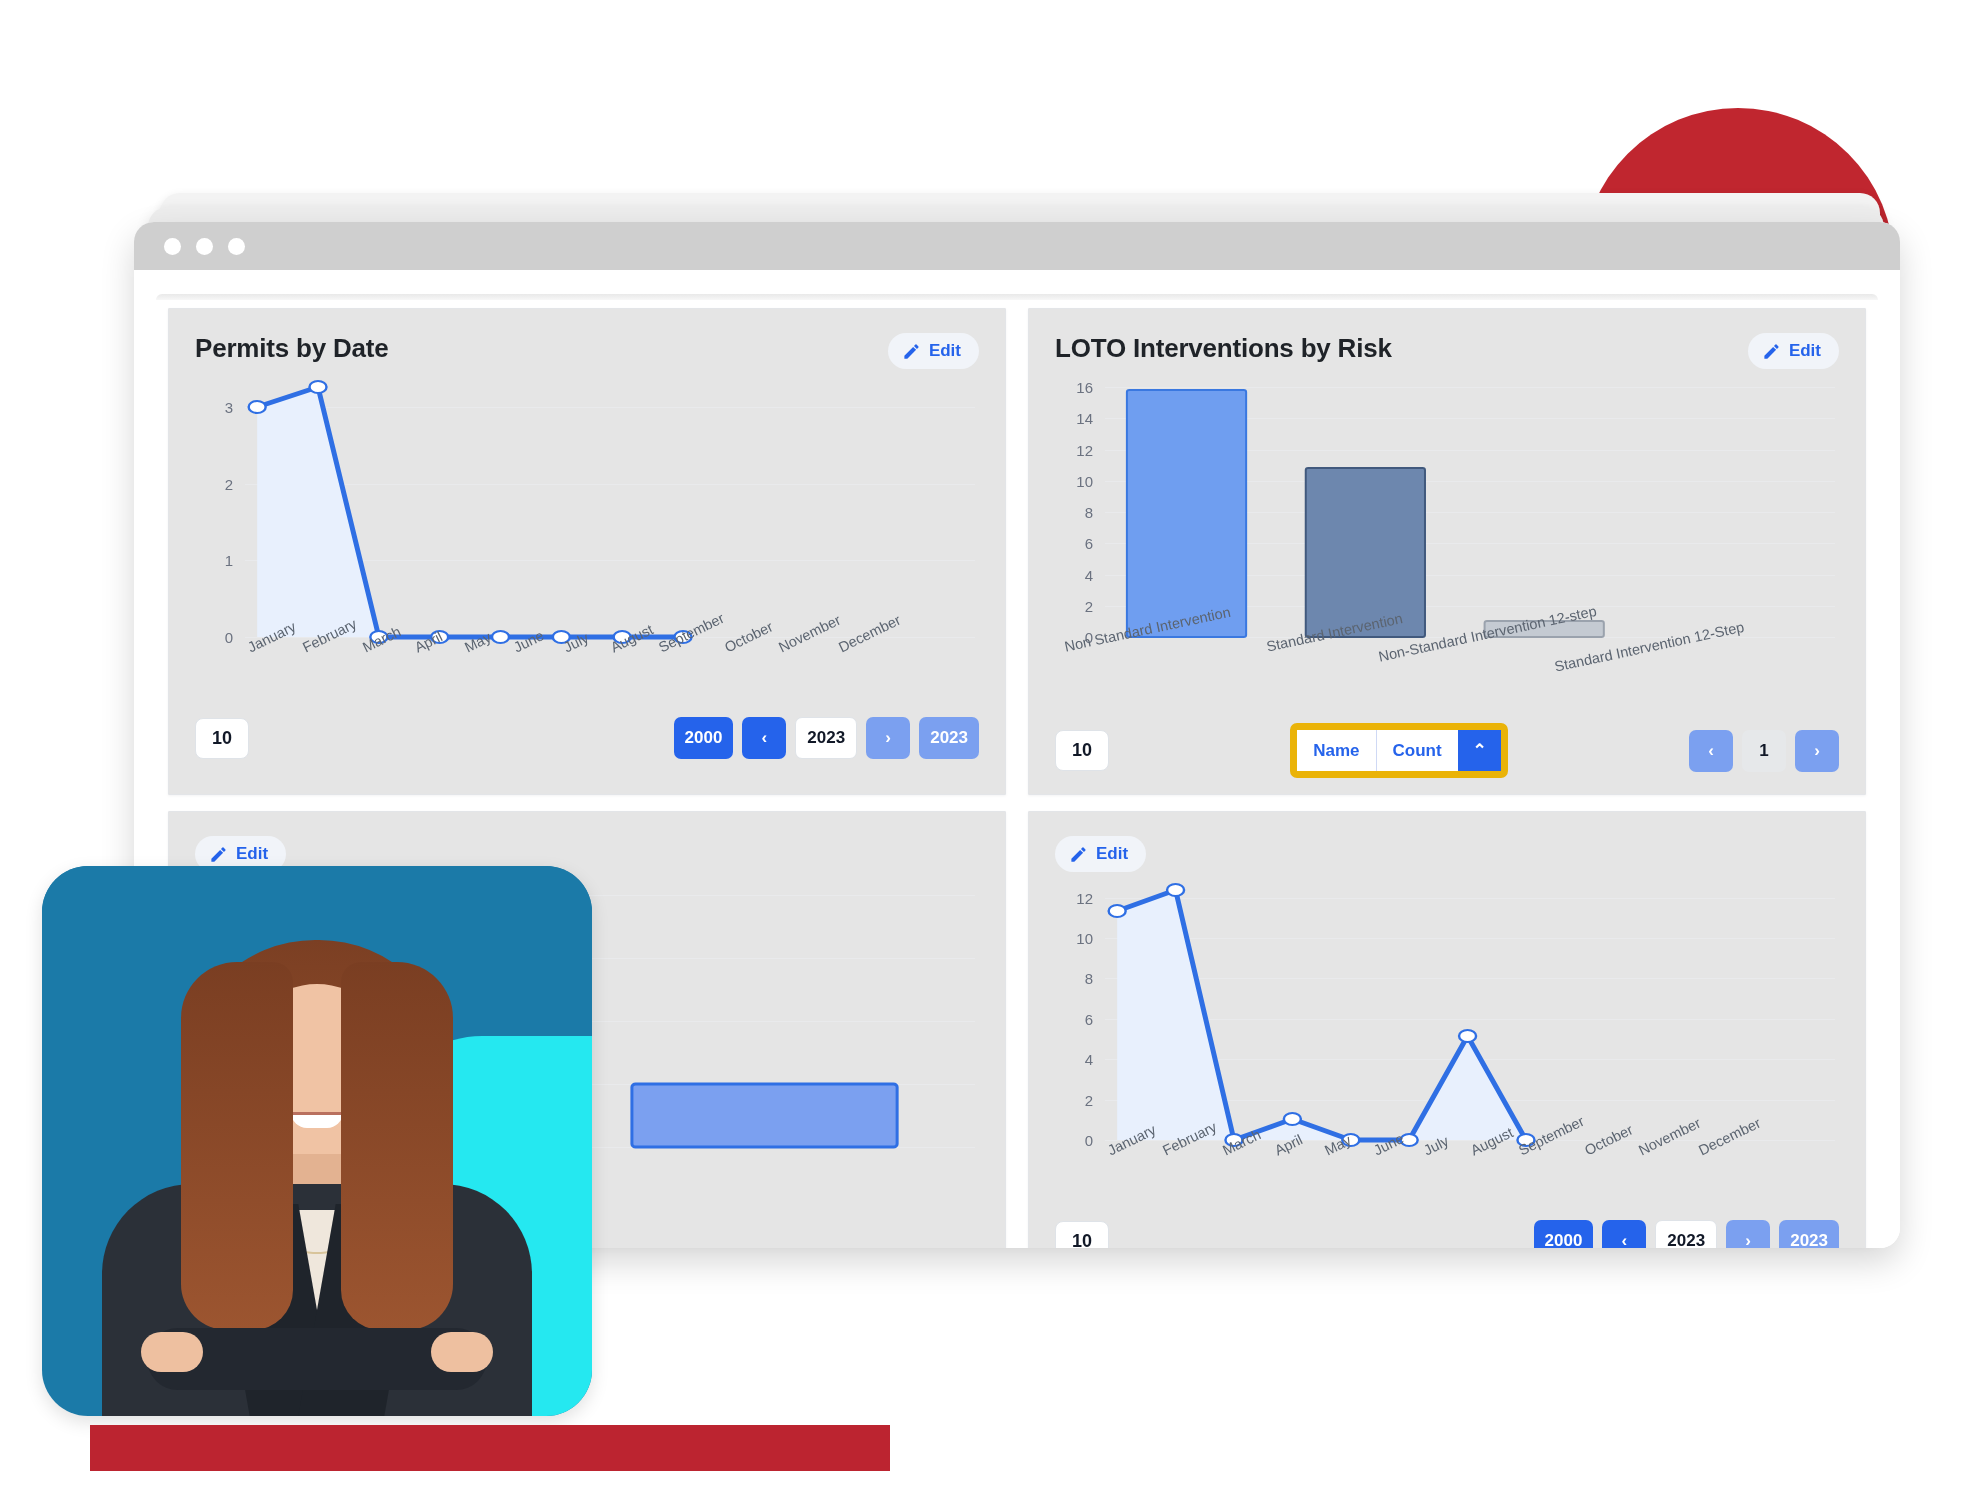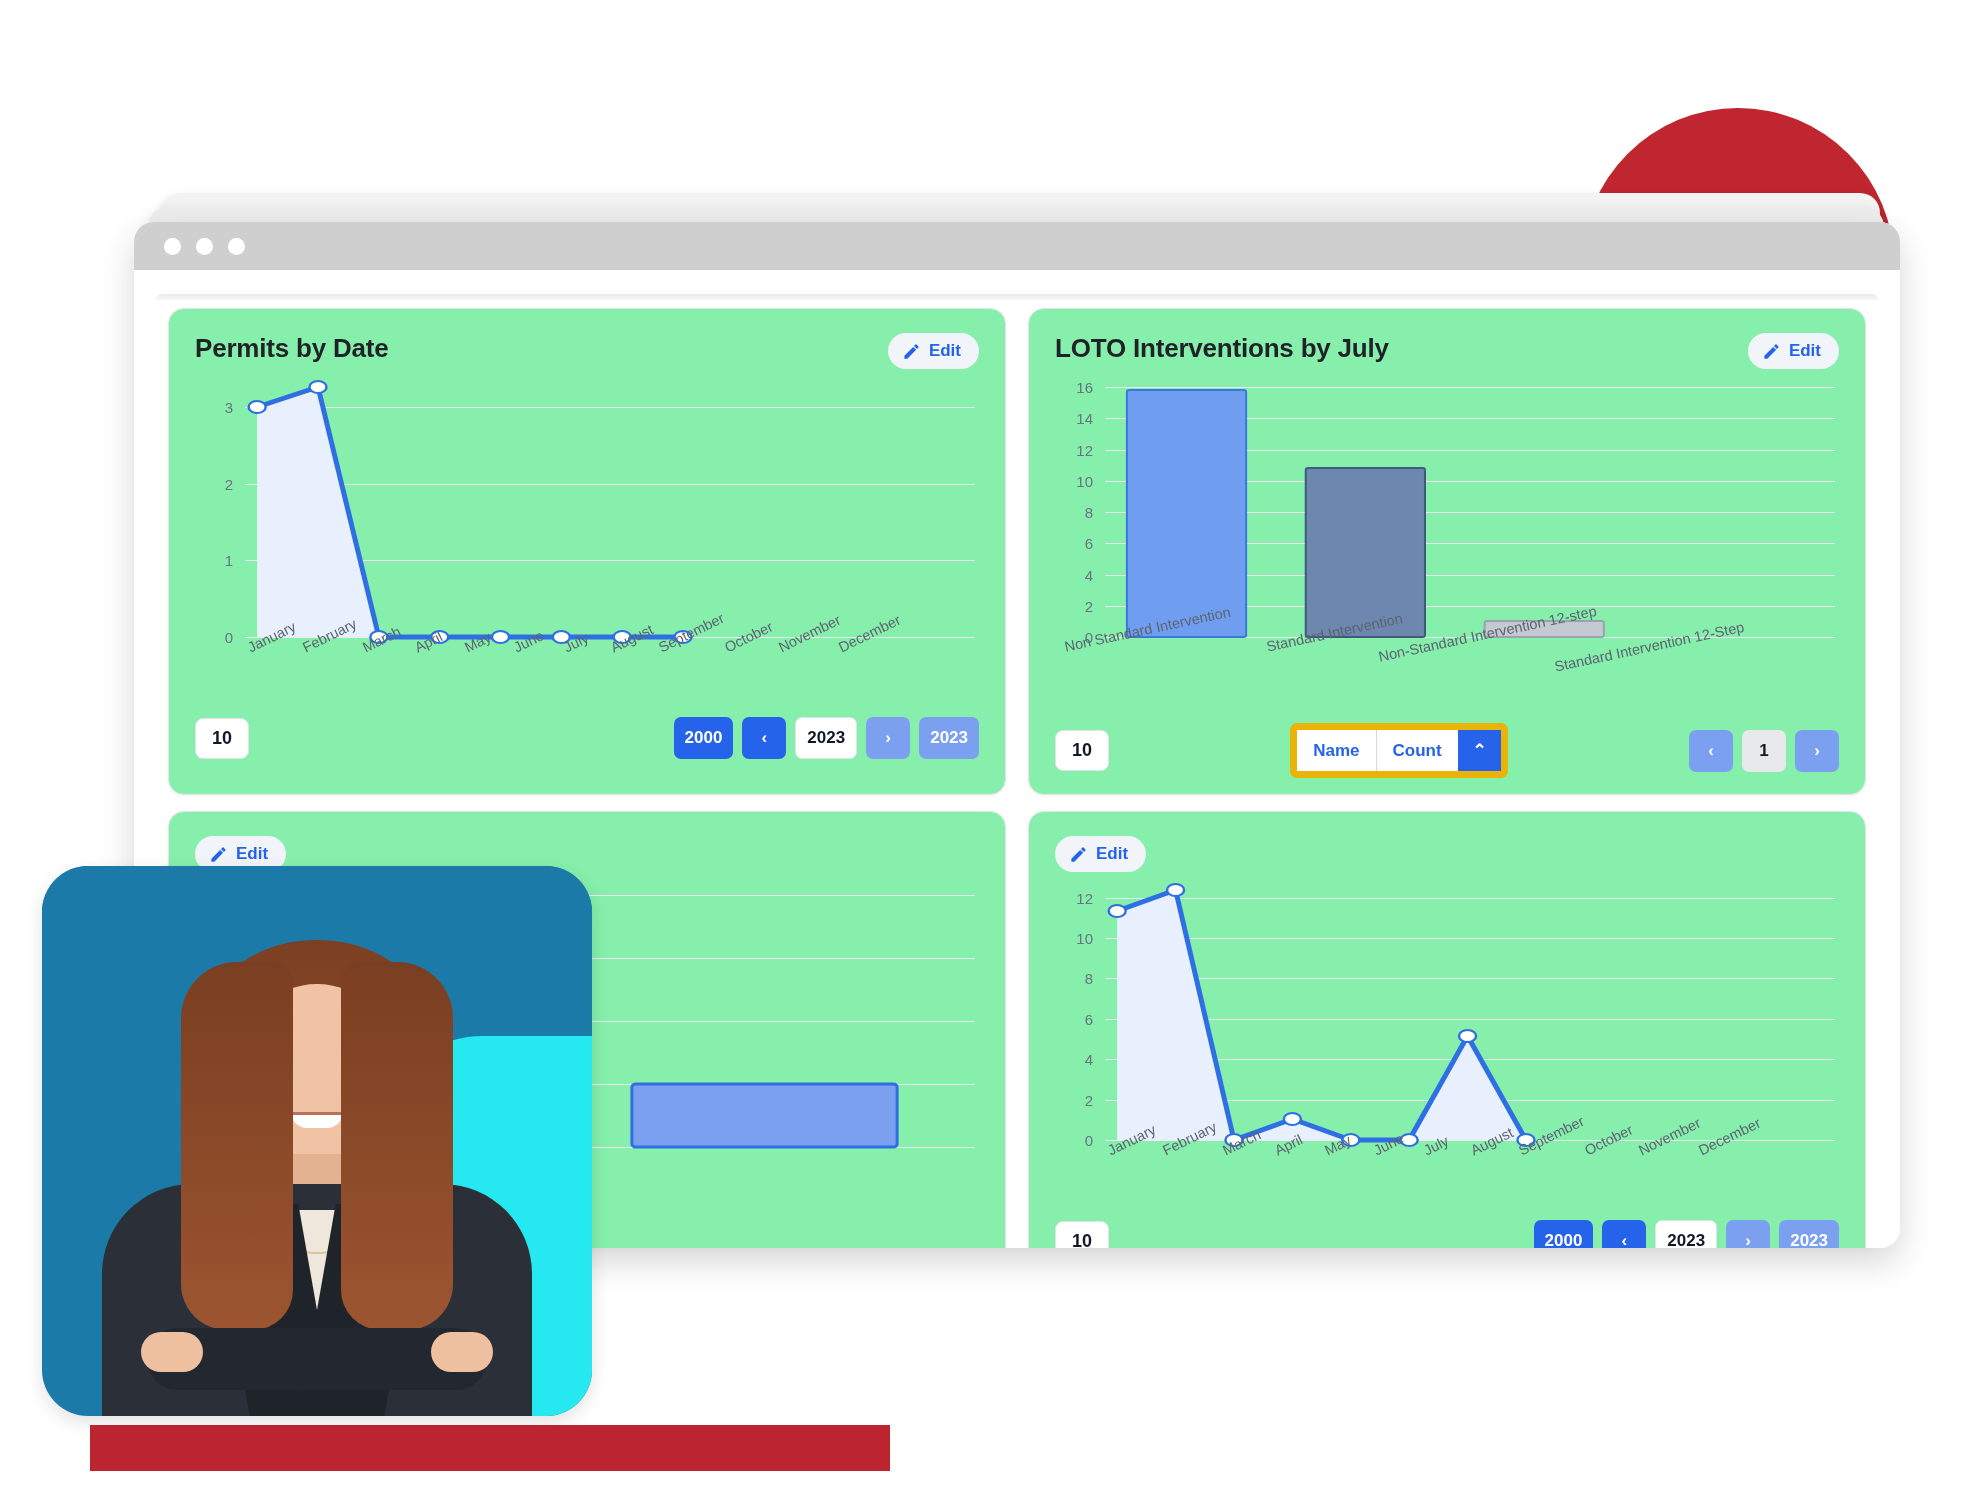--- a/index.html
+++ b/index.html
@@ -91,23 +91,23 @@
 
   .grid {
     display: grid;
     grid-template-columns: 1fr 1fr;
     gap: 16px 22px;
     padding-top: 6px;
   }
 
   
   .card {
-    background: #86efac;
+    background: #e5e5e5;
     border: 1px solid #e3e5e8;
-    border-radius: 16px;
+    border-radius: 1px;
     box-shadow: 0 1px 3px rgba(16,24,40,0.05);
     padding: 24px 26px 16px 26px;
     position: relative;
   }
   .card-header {
     display: flex;
     align-items: flex-start;
     justify-content: space-between;
     margin-bottom: 18px;
   }
@@ -467,21 +467,21 @@
               <button class="pbtn">‹</button>
               <button class="pbtn ghost">2023</button>
               <button class="pbtn light">›</button>
               <button class="pbtn light">2023</button>
             </div>
           </div>
         </div>
 
         <div class="card">
           <div class="card-header">
-            <div class="card-title">LOTO Interventions by July</div>
+            <div class="card-title">LOTO Interventions by Risk</div>
             <button class="edit-btn">
               <svg class="pencil" width="19" height="19" viewBox="0 0 24 24">
                 <path d="M3 17.25V21h3.75L17.81 9.94l-3.75-3.75L3 17.25z" fill="#2563eb"></path>
                 <path d="M20.71 7.04a1 1 0 000-1.41l-2.34-2.34a1 1 0 00-1.41 0l-1.83 1.83 3.75 3.75 1.83-1.83z" fill="#2563eb"></path>
               </svg>
               <span>Edit</span>
             </button>
           </div>
 
           <div class="plot">

